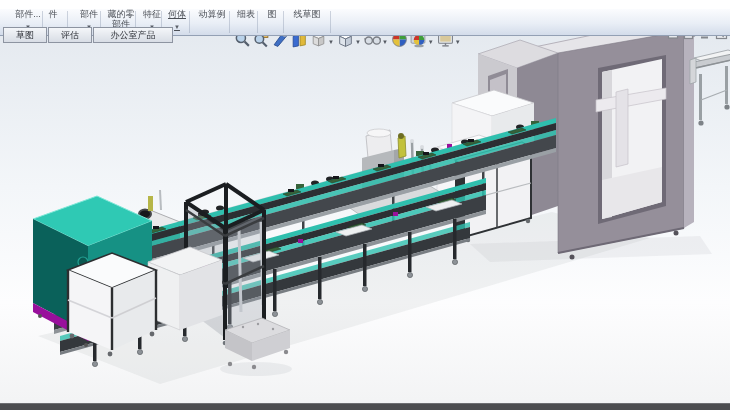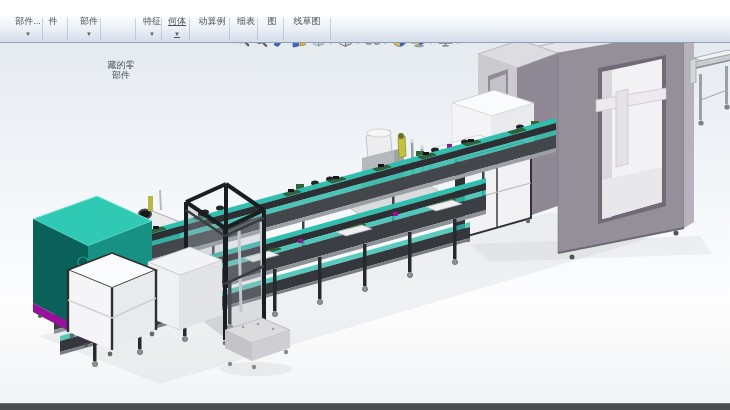--- a/index.html
+++ b/index.html
@@ -3,21 +3,21 @@
 <meta charset="utf-8">
 <style>
   html,body{margin:0;padding:0;}
   .app{
     position:relative;width:730px;height:410px;overflow:hidden;
     font-family:"Liberation Sans","DejaVu Sans",sans-serif;
     background:#fff;
   }
   
   .toolbar{
-    position:absolute;left:0;top:16px;width:730px;height:26px;
+    position:absolute;left:0;top:9px;width:730px;height:26px;
     background:linear-gradient(#fbfcfe, #e9eef6 55%, #d3dcea);
     border-bottom:1px solid #93a0b4;z-index:5;
   }
   .cmd-btn{position:absolute;top:0;height:26px;text-align:center;color:#4b4f56;font-size:9px;line-height:10px;cursor:default;}
   .cmd-btn .lbl{display:block;margin-top:0px;white-space:nowrap;overflow:hidden;}
   .cmd-btn .arrow{display:block;font-size:6px;color:#5a5f68;margin-top:3px;}
   .tb-sep{position:absolute;top:2px;width:1px;height:22px;background:rgba(140,152,175,.4);}
   
   .tabrow{position:absolute;left:3px;top:27px;z-index:6;display:flex;}
   .tab{
@@ -49,21 +49,21 @@
           <span class="lbl">部件...</span>
           <span class="arrow">▼</span>
         </div>
         <div class="cmd-btn" style="left: 44px; width: 18px;">
           <span class="lbl">件</span>
         </div>
         <div class="cmd-btn" style="left: 70px; width: 38px;">
           <span class="lbl">部件</span>
           <span class="arrow">▼</span>
         </div>
-        <div class="cmd-btn" style="left: 104px; width: 34px; margin-top: 44px;">
+        <div class="cmd-btn" style="left: 104px; width: 34px;">
           <span class="lbl">藏的零</span>
           <span class="lbl">部件</span>
         </div>
         <div class="cmd-btn" style="left: 138px; width: 28px;">
           <span class="lbl">特征</span>
           <span class="arrow">▼</span>
         </div>
         <div class="cmd-btn" style="left: 164px; width: 26px; text-decoration: underline;">
           <span class="lbl">何体</span>
           <span class="arrow">▼</span>
@@ -88,20 +88,25 @@
         <div class="tb-sep" style="left: 135px;"></div>
         <div class="tb-sep" style="left: 161px;"></div>
         <div class="tb-sep" style="left: 189px;"></div>
         <div class="tb-sep" style="left: 229px;"></div>
         <div class="tb-sep" style="left: 257px;"></div>
         <div class="tb-sep" style="left: 283px;"></div>
         <div class="tb-sep" style="left: 330px;"></div>
       </div>
   </div>
 
+  <div class="tabrow" id="tab-row">
+      <div class="tab" style="width: 26px;">草图</div>
+      <div class="tab" style="width: 26px;">评估</div>
+      <div class="tab" style="width: 62px;">办公室产品</div>
+    </div>
 
   <div class="viewport">
     <svg width="730" height="384" viewBox="0 26 730 384">
       <defs>
         <linearGradient id="bgGrad" x1="0" y1="26" x2="0" y2="410" gradientUnits="userSpaceOnUse">
           <stop offset="0" stop-color="var(--bg_top)"></stop>
           <stop offset="0.42" stop-color="var(--bg_mid)"></stop>
           <stop offset="0.72" stop-color="var(--bg_floor)"></stop>
           <stop offset="1" stop-color="#f2f3f4"></stop>
         </linearGradient>

